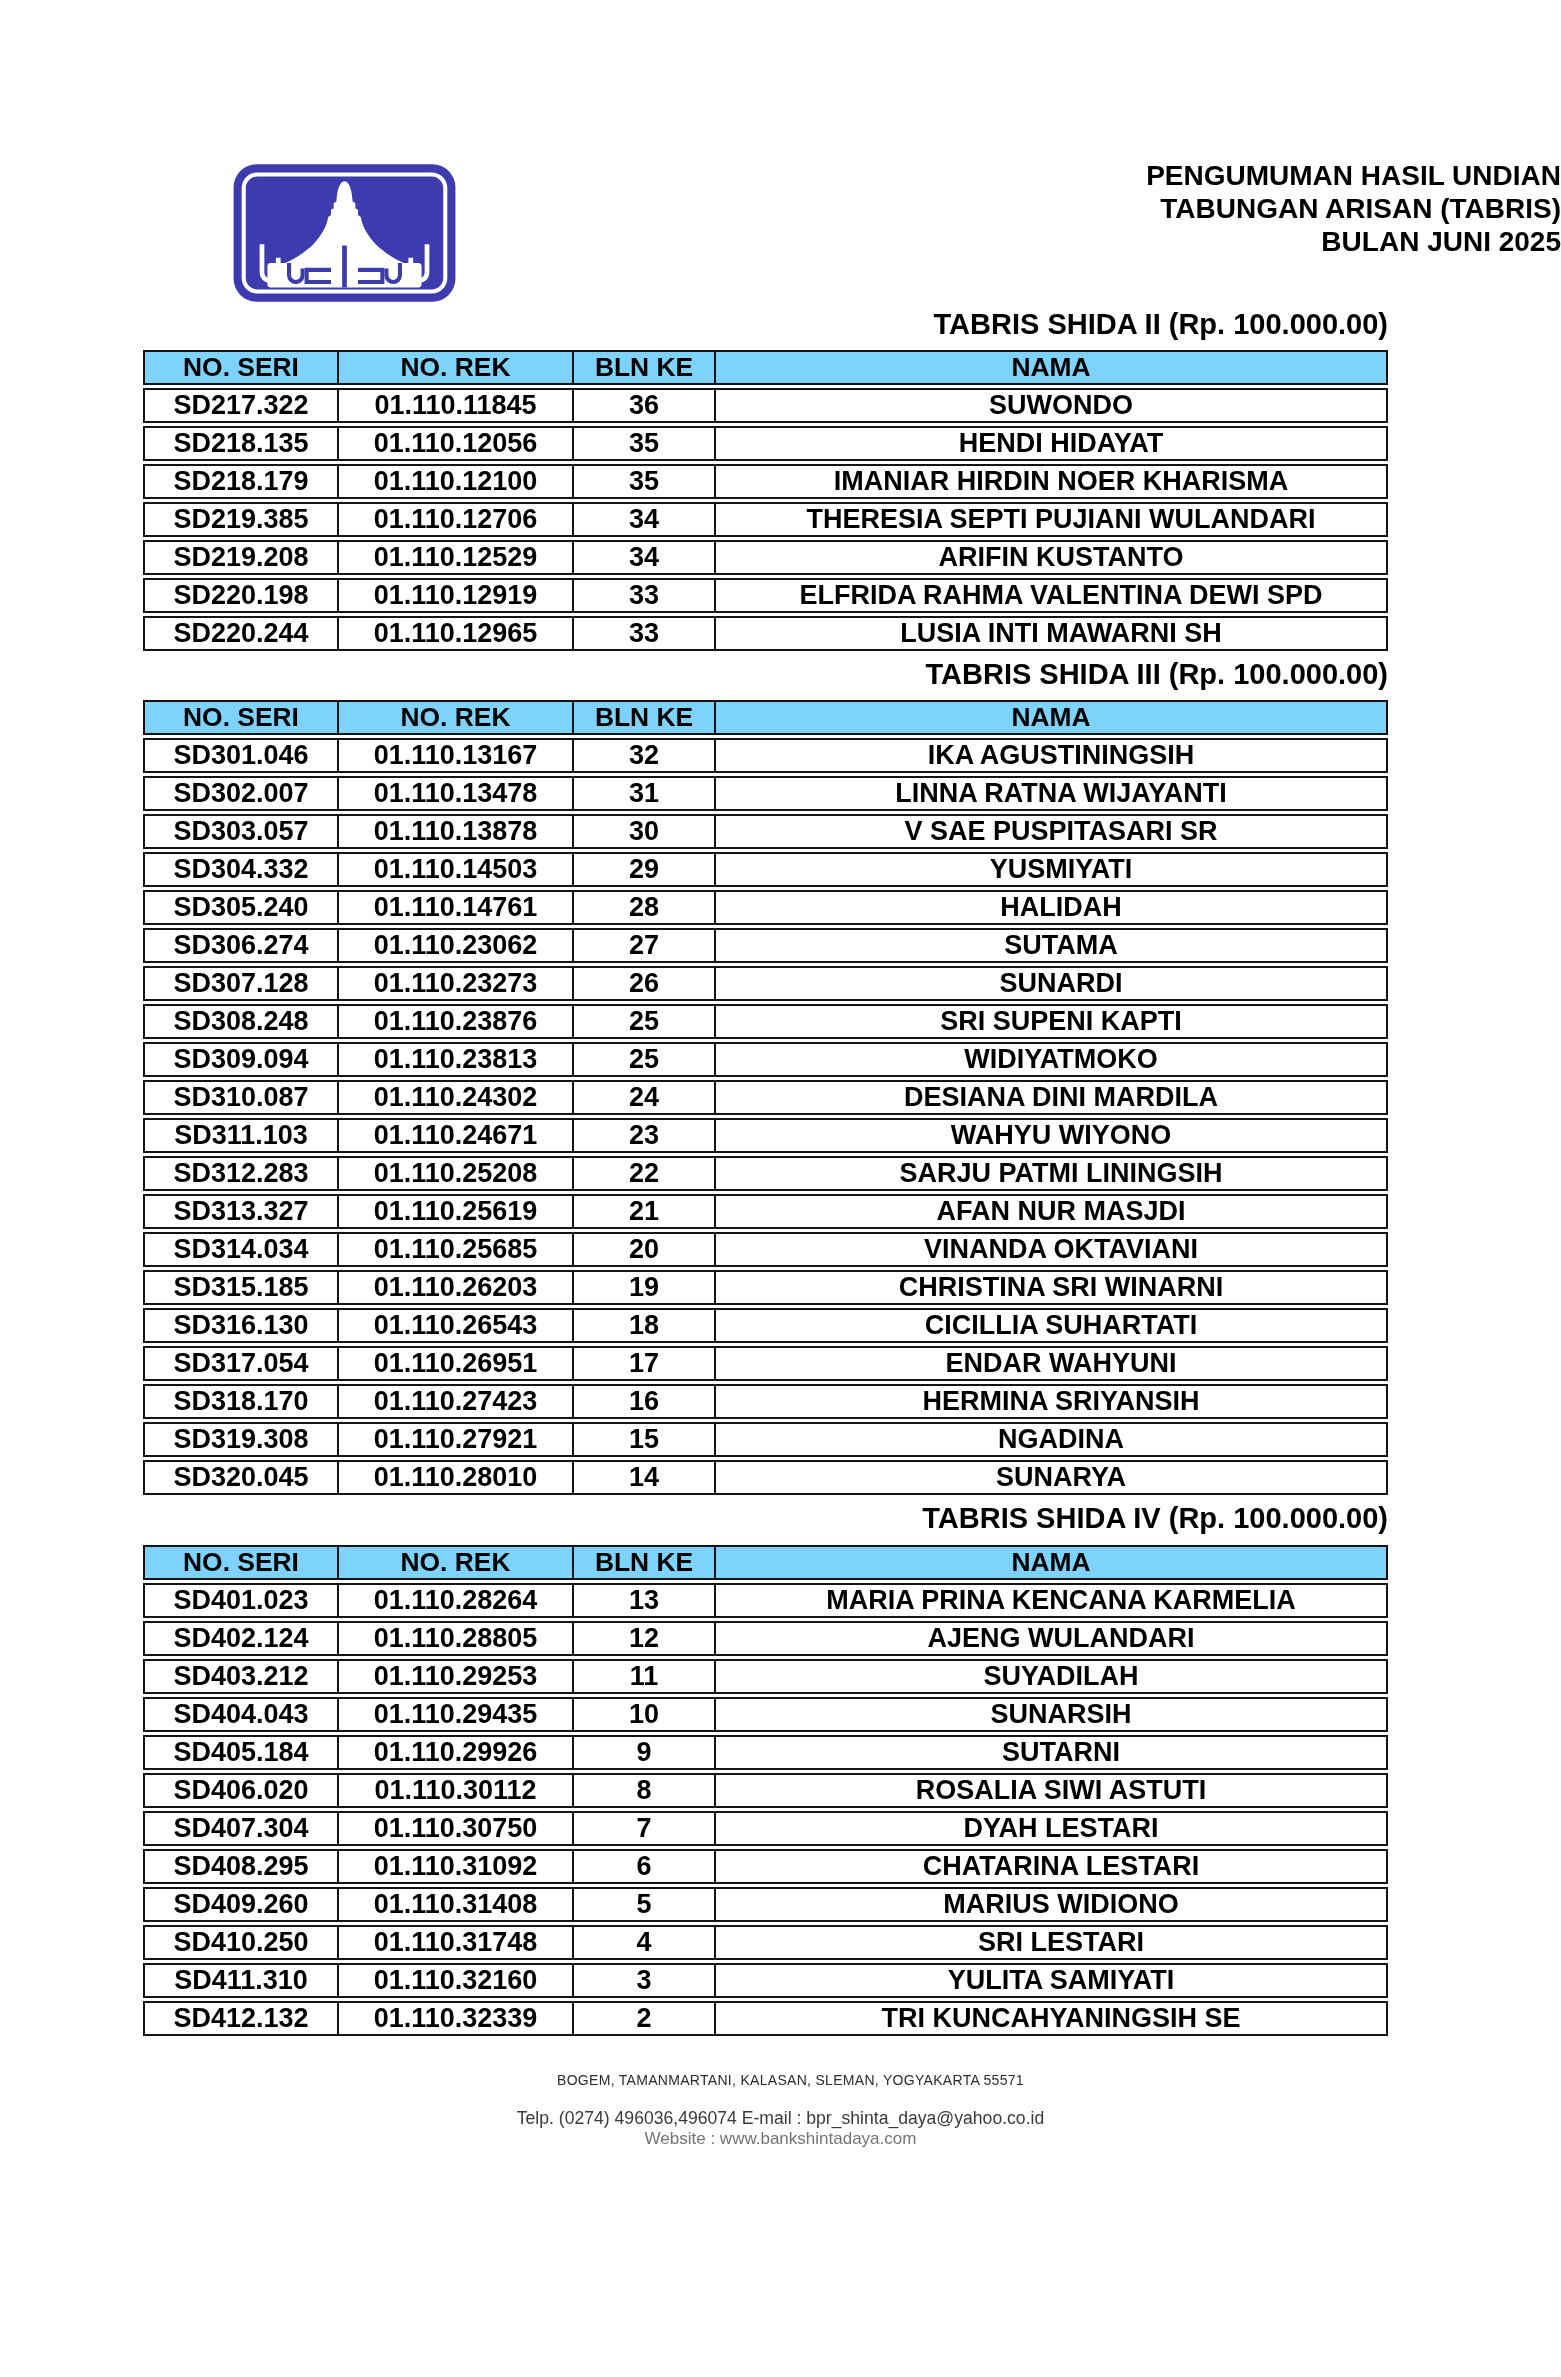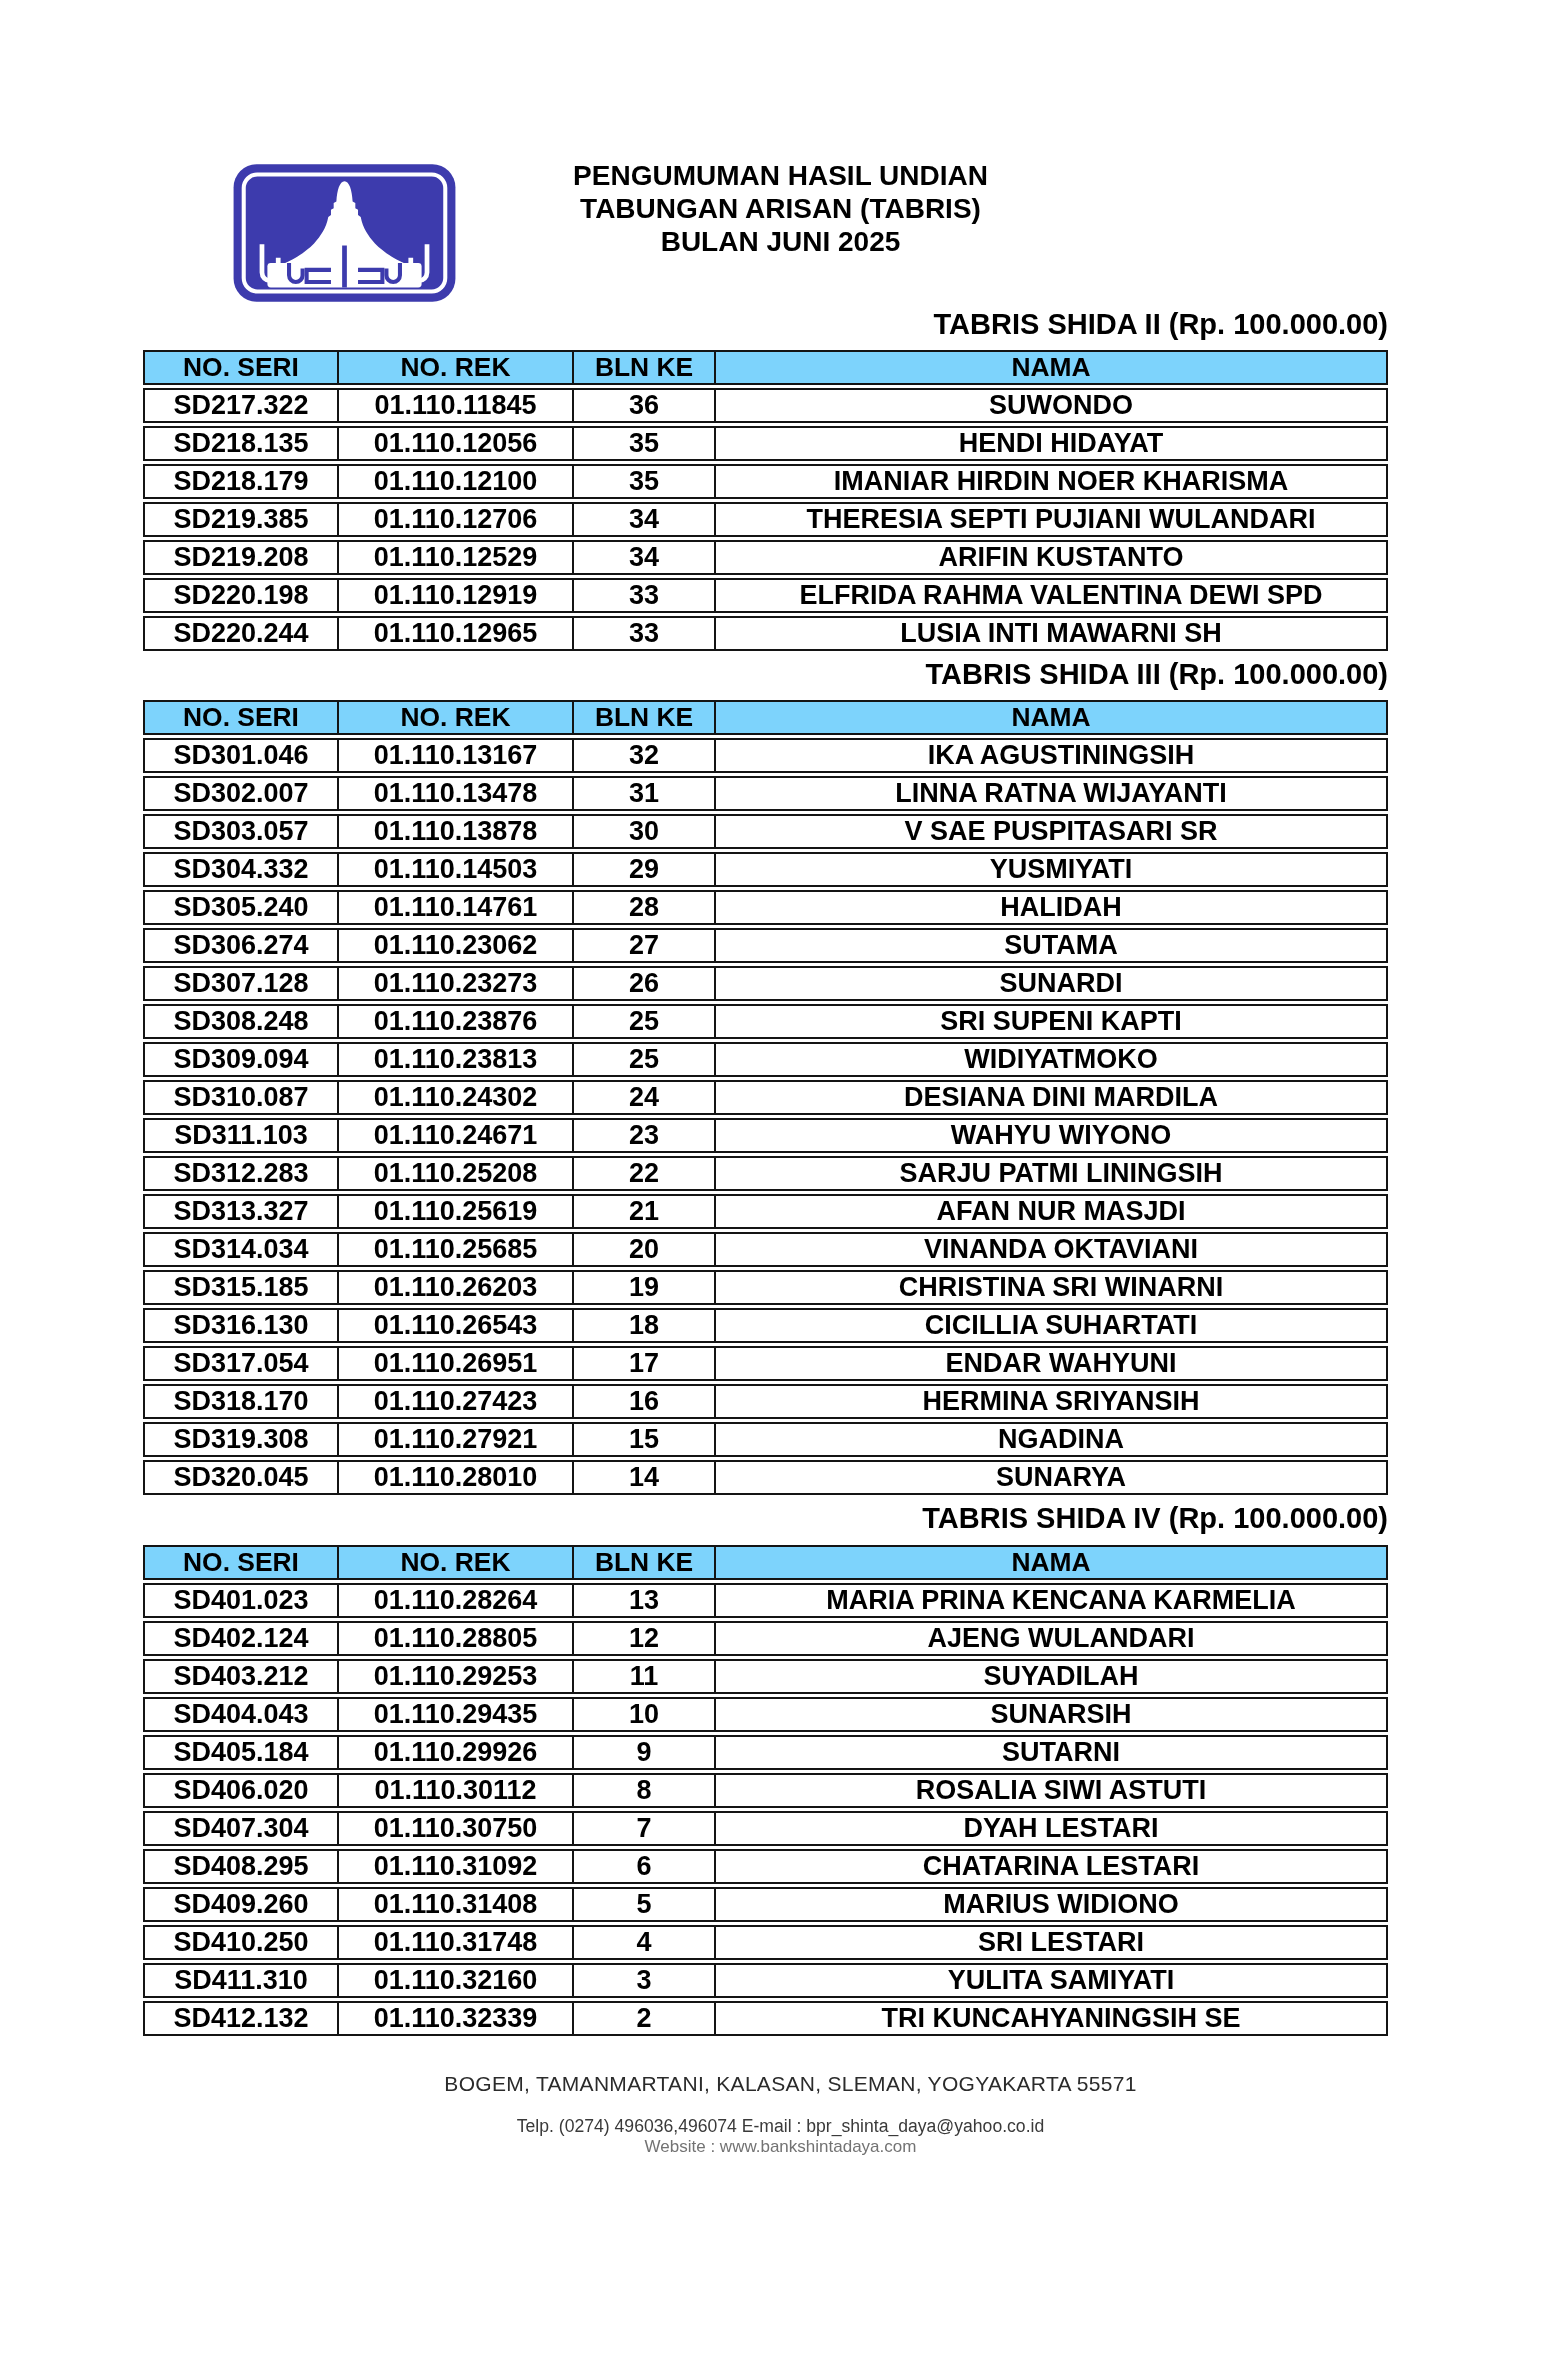--- a/index.html
+++ b/index.html
@@ -9,21 +9,21 @@
     color: #000;
     position: relative;
     overflow: hidden;
   }
   .page { width: 1561px; height: 2377px; position: relative; }
 
   
   .header { position: relative; padding-top: 148px; height: 156px; }
   .logo { position: absolute; left: 232px; top: 163px; width: 225px; height: 140px; }
   .title-block {
-    width: 1561px; text-align: center;
+    width: 1561px; text-align: right;
     font-weight: bold; font-size: 28px; line-height: 33px;
     padding-top: 11px;
   }
 
   
   .section-label {
     width: 1245px; margin: 4.1px 0 6.1px 143px;
     text-align: right;
     font-weight: bold; font-size: 29px; line-height: 33px;
     white-space: nowrap;
@@ -53,21 +53,21 @@
     background: #7dd3fc;
     height: 30.5px; font-size: 26.4px; text-align: center;
   }
   .grid td { height: 31px; font-size: 27px; background: #fff; }
   table.s1 td { height: 28px; }
   .grid td.c1, .grid td.c2, .grid td.c3 { text-align: center; }
   .grid td.c4 { text-align: center; padding-left: 20px; }
 
   
   .footer { margin-top: 33px; text-align: center; font-weight: normal; }
-  .footer .f1 { font-size: 21px; color: #2b2b2b; margin-bottom: 20.3px; letter-spacing: 0.3px; padding-left: 20px; }
+  .footer .f1 { font-size: 14px; color: #2b2b2b; margin-bottom: 20.3px; letter-spacing: 0.3px; padding-left: 20px; }
   .footer .f2 { font-size: 17.6px; color: #3a3a3a; }
   .footer .f3 { font-size: 17px; color: #737373; }
 </style>
 </head>
 <body>
 
 <div class="page">
 
   <div class="header">
 

